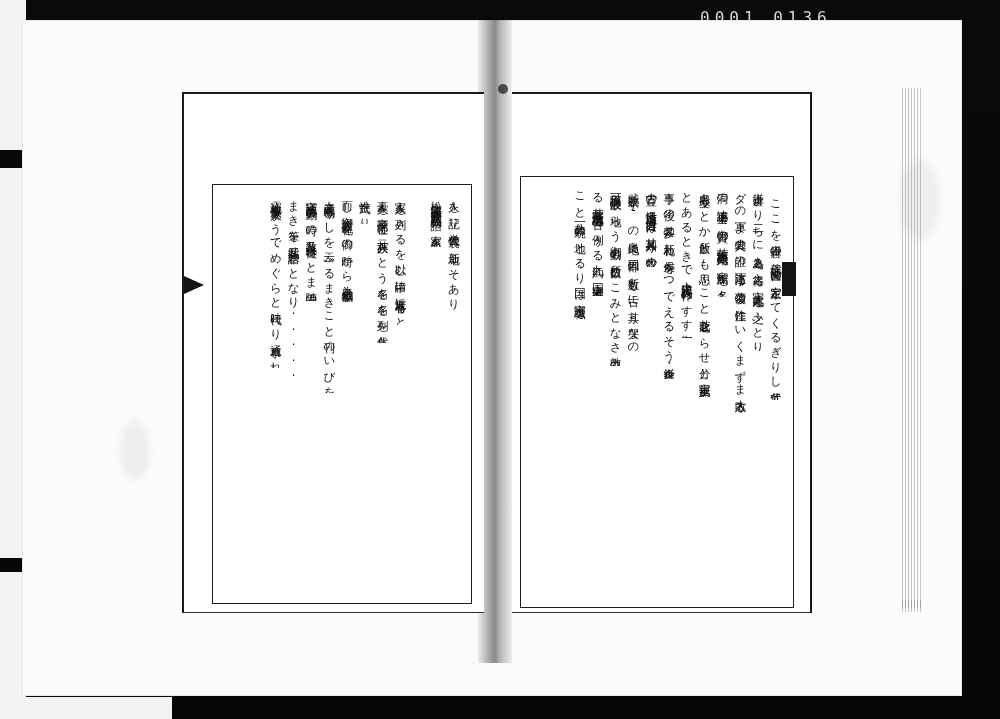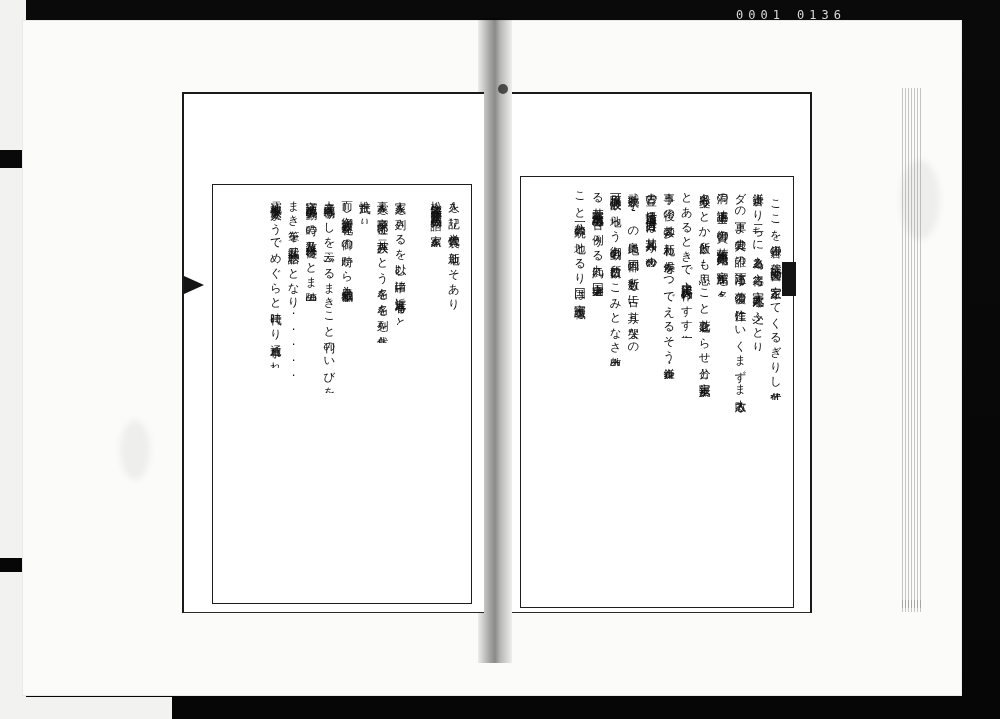--- a/index.html
+++ b/index.html
@@ -27,24 +27,24 @@
     left: 0; top: 0;
     width: 1000px; height: 719px;
     background:
       linear-gradient(to bottom, #0a0a0a 0%, #060606 100%);
   }
 
   
   .frame-number {
     position: absolute;
     top: 8px;
-    left: 736px;
+    left: 700px;
     color: #d8d8d8;
     font-family: "DejaVu Sans Mono", monospace;
-    font-size: 12px;
+    font-size: 16px;
     letter-spacing: 5px;
     white-space: nowrap;
   }
 
   
   .edge-block {
     position: absolute;
     background: #f2f2f0;
   }
   .edge-block.b1 { left: 0px;  top: 0px;   width: 26px; height: 150px; }

